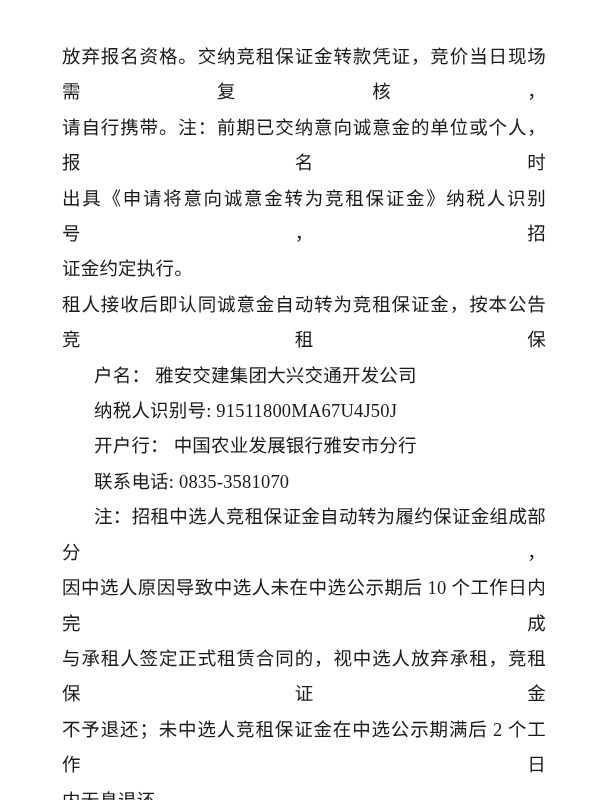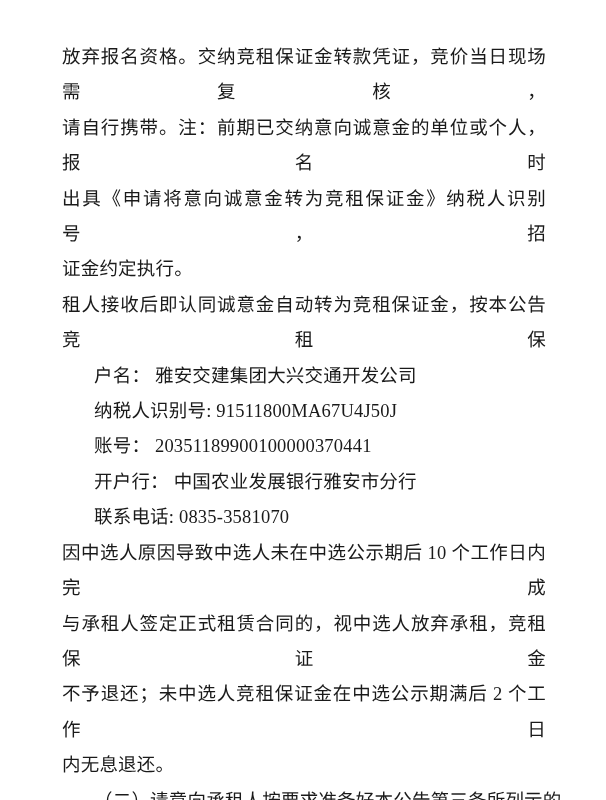--- a/index.html
+++ b/index.html
@@ -48,23 +48,23 @@
 
 <div class="page">
   <div class="text-block">
     <div class="line full">放弃报名资格。交纳竞租保证金转款凭证，竞价当日现场需复核，</div>
     <div class="line full">请自行携带。注：前期已交纳意向诚意金的单位或个人，报名时</div>
     <div class="line full">出具《申请将意向诚意金转为竞租保证金》纳税人识别号，招</div>
     <div class="line">证金约定执行。</div>
     <div class="line full">租人接收后即认同诚意金自动转为竞租保证金，按本公告竞租保</div>
     <div class="line ind">户名： 雅安交建集团大兴交通开发公司</div>
     <div class="line ind">纳税人识别号: 91511800MA67U4J50J</div>
-    <div class="line ind">账号： 20351189900100000370441</div>
     <div class="line ind">开户行： 中国农业发展银行雅安市分行</div>
     <div class="line ind">联系电话: 0835-3581070</div>
+    <div class="line ind full">注：招租中选人竞租保证金自动转为履约保证金组成部分，</div>
     <div class="line full">因中选人原因导致中选人未在中选公示期后 10 个工作日内完成</div>
     <div class="line full">与承租人签定正式租赁合同的，视中选人放弃承租，竞租保证金</div>
     <div class="line full">不予退还；未中选人竞租保证金在中选公示期满后 2 个工作日</div>
     <div class="line">内无息退还。</div>
     <div class="line ind">（二）请意向承租人按要求准备好本公告第三条所列示的</div>
 
   </div>
 </div>
 
 </body></html>

